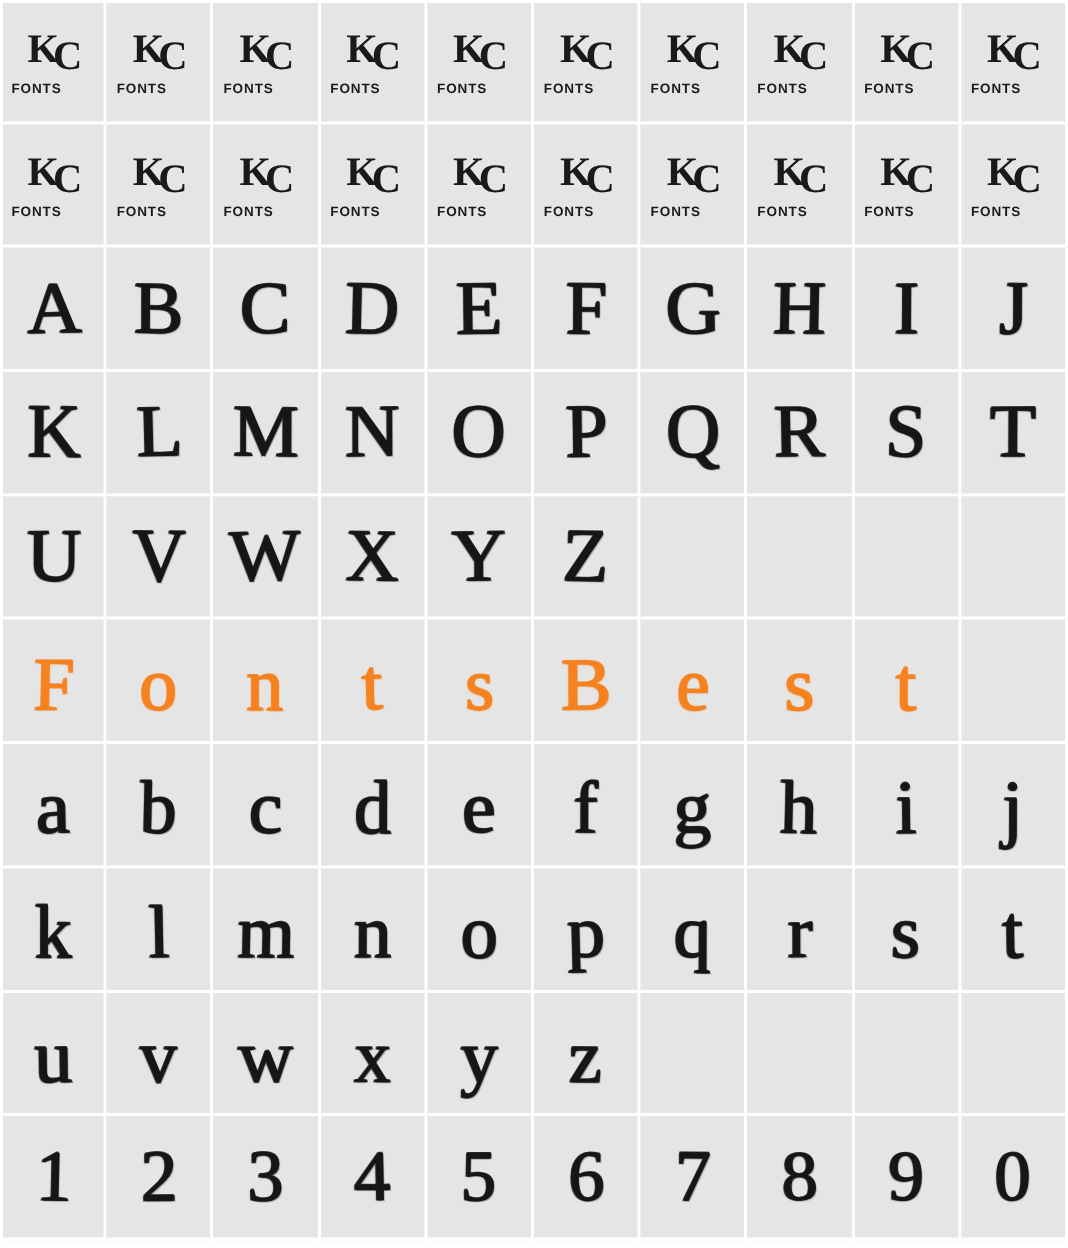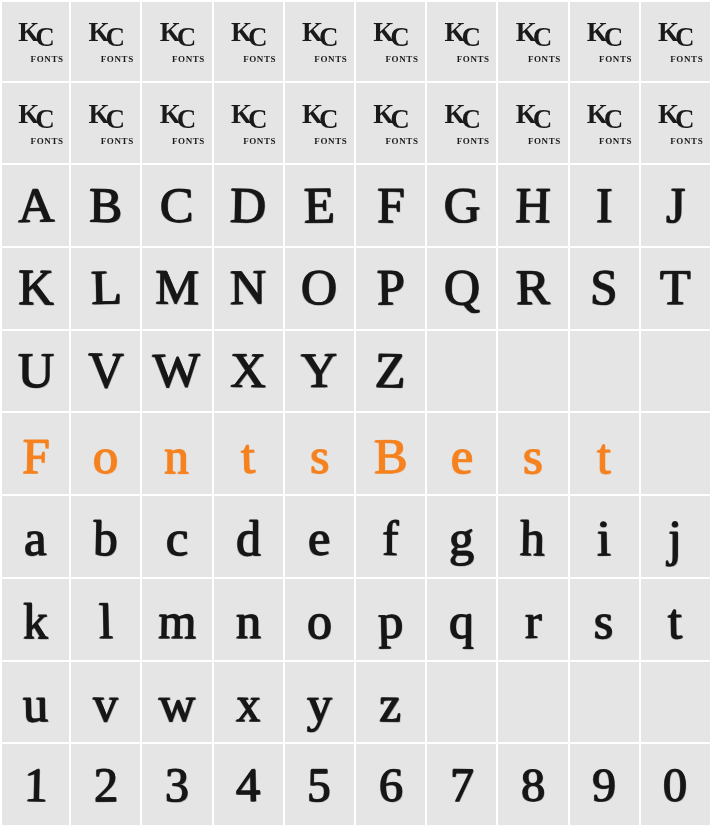--- a/index.html
+++ b/index.html
@@ -135,22 +135,22 @@
     font-weight: bold;
     position: relative;
     top: 5px;
     left: -3px;
   }
   .logo-fonts {
     position: absolute;
     left: 0;
     right: 0;
     bottom: 1px;
-    text-align: right;
-    font-family: Liberation Serif, serif;
+    text-align: left;
+    font-family: Liberation Sans, sans-serif;
     font-weight: bold;
     font-size: 9px;
     letter-spacing: 0.6px;
     color: #1a1a1a;
   }
 
   .empty { }
 </style>
 </head>
 <body>

